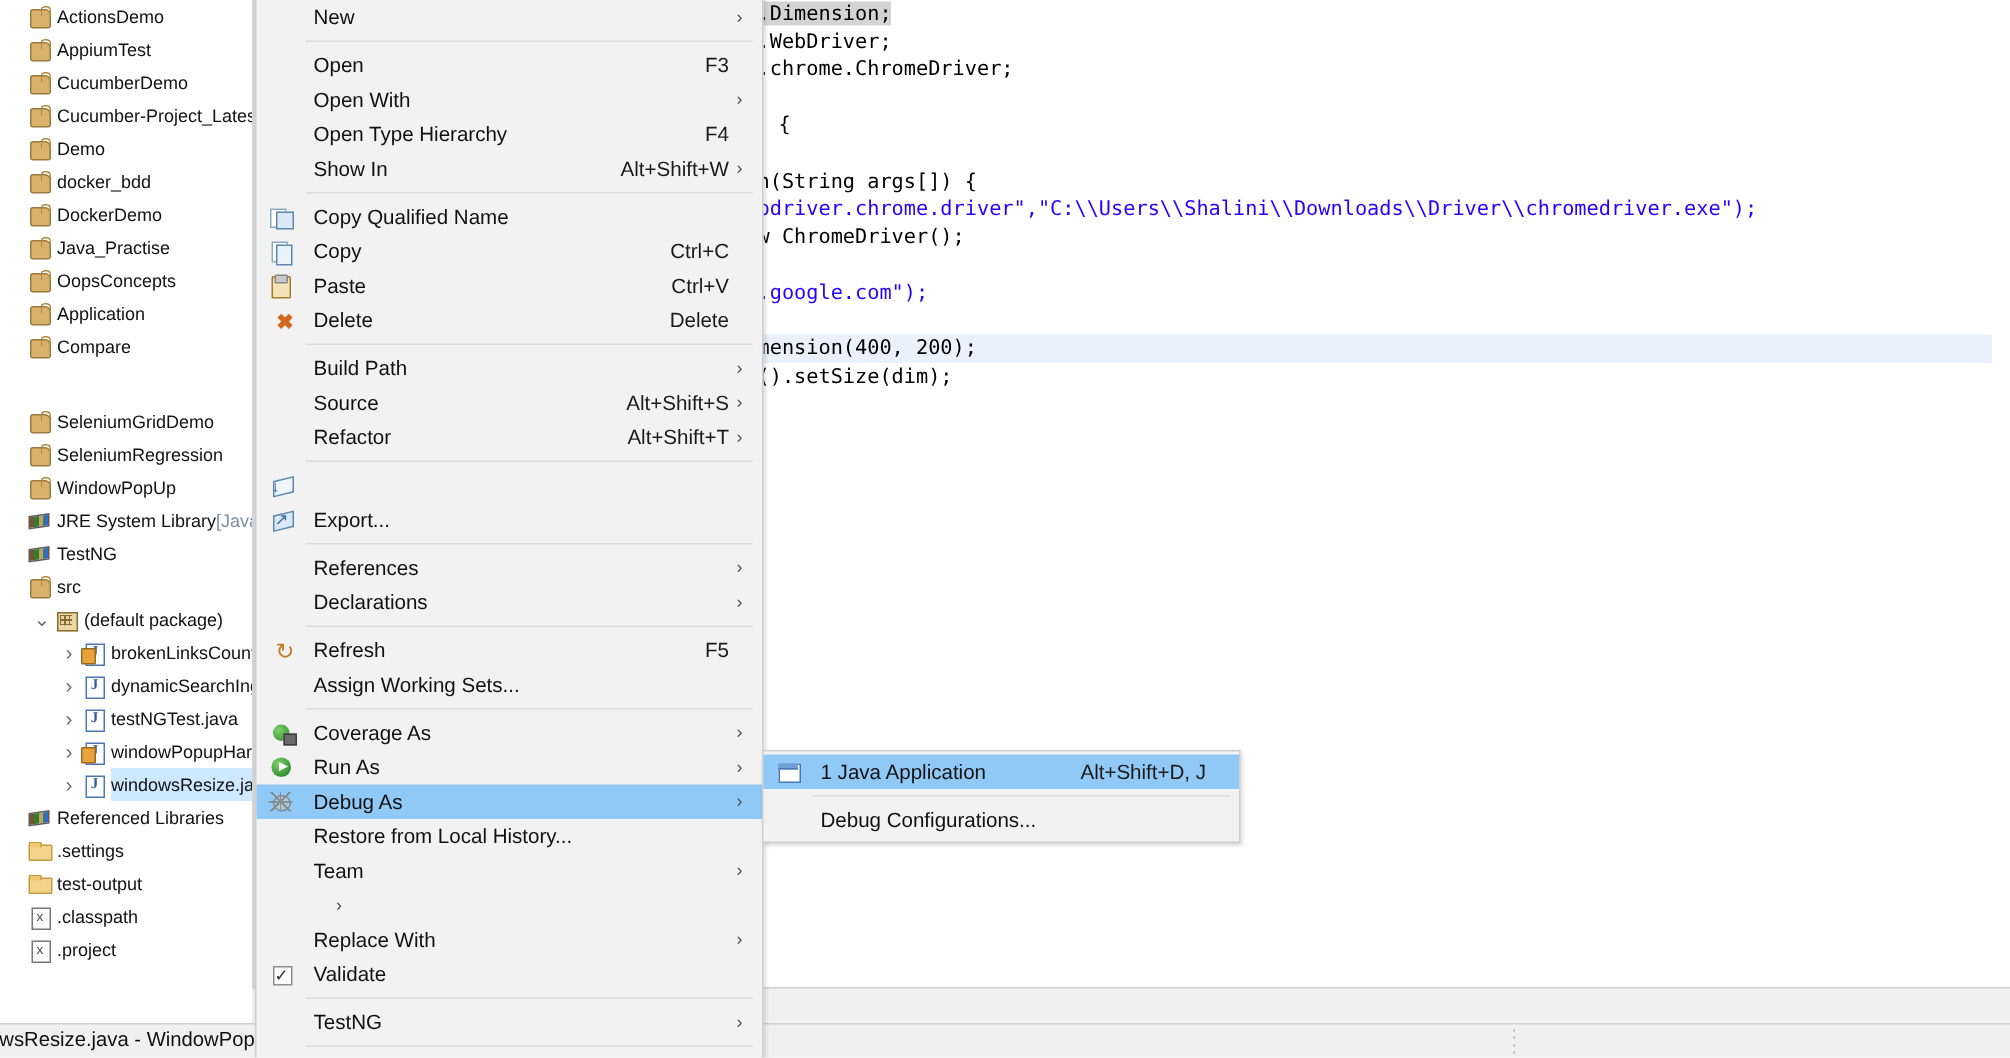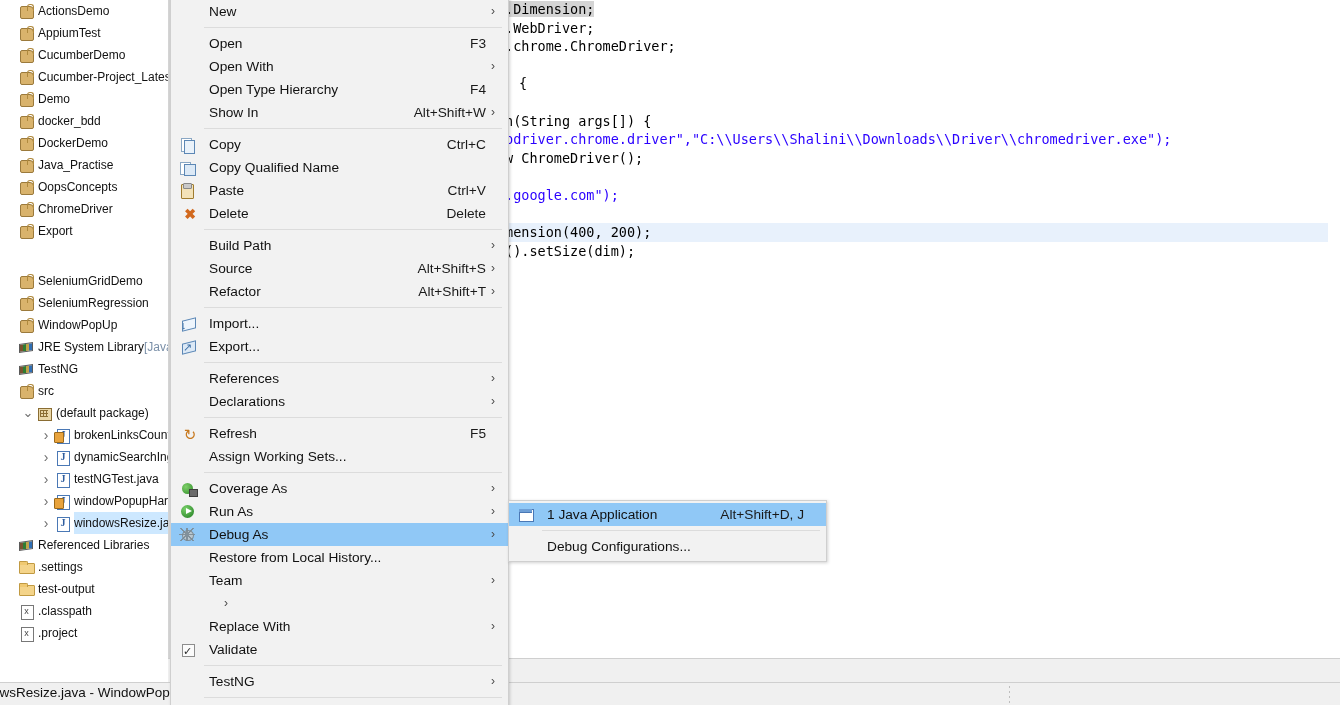--- a/index.html
+++ b/index.html
@@ -232,26 +232,26 @@
       <span class="lbl">Java_Practise</span>
     </div>
     <div class="tree-row" style="padding-left: 2px;">
       <span class="twisty"></span>
       <span class="ico ico-src"></span>
       <span class="lbl">OopsConcepts</span>
     </div>
     <div class="tree-row" style="padding-left: 2px;">
       <span class="twisty"></span>
       <span class="ico ico-src"></span>
-      <span class="lbl">ChromeDriver</span>
-    </div>
-    <div class="tree-row" style="padding-left: 2px;">
-      <span class="twisty"></span>
-      <span class="ico ico-src"></span>
-      <span class="lbl">Export</span>
+      <span class="lbl">Application</span>
+    </div>
+    <div class="tree-row" style="padding-left: 2px;">
+      <span class="twisty"></span>
+      <span class="ico ico-src"></span>
+      <span class="lbl">Compare</span>
     </div>
     <div class="tree-row" style="padding-left: 2px; margin-top: 28px;">
       <span class="twisty"></span>
       <span class="ico ico-src"></span>
       <span class="lbl">SeleniumGridDemo</span>
     </div>
     <div class="tree-row" style="padding-left: 2px;">
       <span class="twisty"></span>
       <span class="ico ico-src"></span>
       <span class="lbl">SeleniumRegression</span>
@@ -377,32 +377,32 @@
       <span class="mi-arrow none">›</span>
     </div>
     <div class="mi">
       <span class="mi-icon "></span>
       <span class="mi-label">Show In</span>
       <span class="mi-accel">Alt+Shift+W</span>
       <span class="mi-arrow">›</span>
     </div>
     <div class="mi-sep"></div>
     <div class="mi">
+      <span class="mi-icon i-copyq"></span>
+      <span class="mi-label">Copy Qualified Name</span>
+      <span class="mi-accel"></span>
+      <span class="mi-arrow none">›</span>
+    </div>
+    <div class="mi">
       <span class="mi-icon i-copy"></span>
       <span class="mi-label">Copy</span>
       <span class="mi-accel">Ctrl+C</span>
       <span class="mi-arrow none">›</span>
     </div>
     <div class="mi">
-      <span class="mi-icon i-copyq"></span>
-      <span class="mi-label">Copy Qualified Name</span>
-      <span class="mi-accel"></span>
-      <span class="mi-arrow none">›</span>
-    </div>
-    <div class="mi">
       <span class="mi-icon i-paste"></span>
       <span class="mi-label">Paste</span>
       <span class="mi-accel">Ctrl+V</span>
       <span class="mi-arrow none">›</span>
     </div>
     <div class="mi">
       <span class="mi-icon i-delete"></span>
       <span class="mi-label">Delete</span>
       <span class="mi-accel">Delete</span>
       <span class="mi-arrow none">›</span>
@@ -422,21 +422,20 @@
     </div>
     <div class="mi">
       <span class="mi-icon "></span>
       <span class="mi-label">Refactor</span>
       <span class="mi-accel">Alt+Shift+T</span>
       <span class="mi-arrow">›</span>
     </div>
     <div class="mi-sep"></div>
     <div class="mi">
       <span class="mi-icon i-import"></span>
-      <span class="mi-label">Import...</span>
       <span class="mi-accel"></span>
       <span class="mi-arrow none">›</span>
     </div>
     <div class="mi">
       <span class="mi-icon i-export"></span>
       <span class="mi-label">Export...</span>
       <span class="mi-accel"></span>
       <span class="mi-arrow none">›</span>
     </div>
     <div class="mi-sep"></div>

